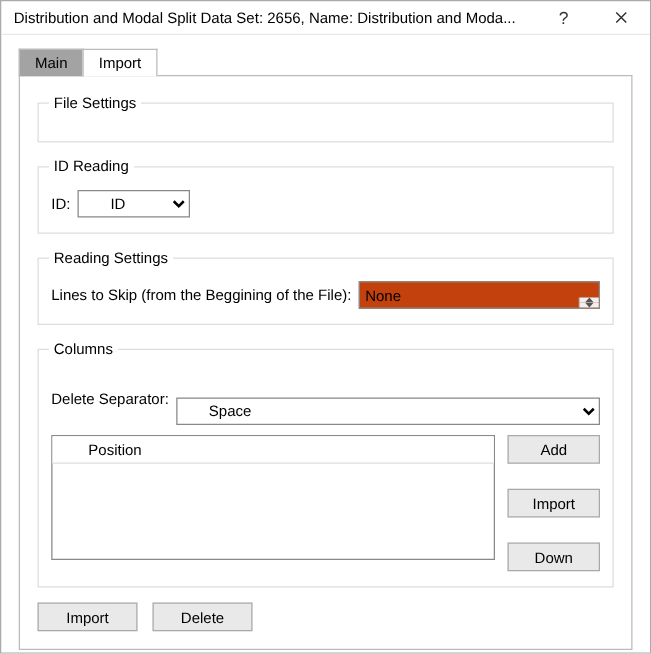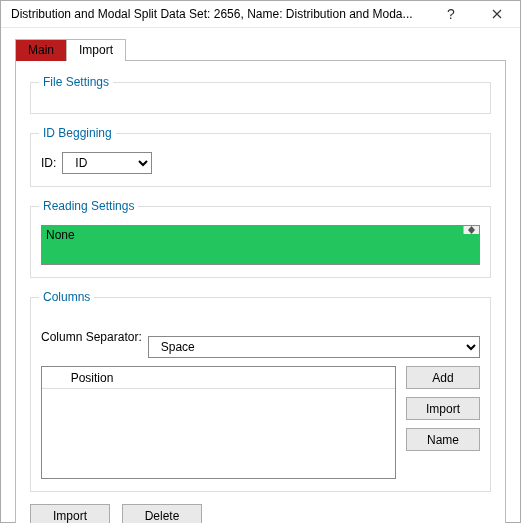--- a/index.html
+++ b/index.html
@@ -33,21 +33,21 @@
   .tabs {
     display: flex;
     align-items: flex-end;
     gap: 0;
     position: relative;
   }
   .tab {
     padding: 3px 12px 4px;
     border: 1px solid #bbb;
     border-bottom: none;
-    background: #b91c1c;
+    background: #a3a3a3;
     position: relative;
     top: 1px;
     margin-right: -1px;
     font-size: 12px;
   }
   .tab.active {
     background: #fff;
     z-index: 2;
     top: 1px;
   }
@@ -58,21 +58,21 @@
   }
   fieldset.group {
     border: 1px solid #ddd;
     margin: 0 0 12px 0;
     padding: 12px 10px 12px 10px;
     position: relative;
   }
   fieldset.group > legend {
     padding: 0 4px;
     font-size: 12px;
-    color: #0369a1;
+    color: #000000;
     margin-left: -2px;
   }
   .row { display: flex; align-items: center; gap: 6px; }
   label.lbl { white-space: nowrap; }
   input[type="text"].tf {
     height: 22px;
     border: 1px solid #888;
     padding: 2px 4px;
     font: inherit;
     width: 100%;
@@ -82,56 +82,56 @@
     width: 26px; height: 23px;
     border: 1px solid #aaa;
     background: #e9e9e9;
     display: flex; align-items: center; justify-content: center;
     padding: 0;
   }
   select.sel, .sel-like {
     height: 22px;
     border: 1px solid #888;
     font: inherit;
-    padding: 1px 2px 1px 8px;
+    padding: 1px 2px 1px 21px;
     background: #fff;
   }
   .id-sel { width: 90px; }
   .spinner {
-    display: flex; align-items: flex-start; flex: 1;
-    border: 1px solid #888; height: 40px; background: #22c55e;
+    display: flex; align-items: flex-end; flex: 1;
+    border: 1px solid #888; height: 22px; background: #c2410c;
   }
   .spinner .spin-text { flex: 1; padding: 2px 4px; display: flex; align-items: center; }
   .spinner .spin-btns { width: 16px; display: flex; flex-direction: column; border-left: 1px solid #bbb; }
   .spinner .sb { flex: 1; display: flex; align-items: center; justify-content: center; background: #f0f0f0; }
   .spinner .sb svg { width: 7px; height: 4px; display: block; }
   .colsep-sel { flex: 1; margin-top: 20px; }
   .table-area { display: flex; gap: 10px; margin-top: 8px; }
   .table-box {
     flex: 1;
     border: 1px solid #888;
-    height: 113px;
+    height: 100px;
     display: flex; flex-direction: column;
     background: #fff;
   }
   .table-head {
     display: flex; height: 22px;
     border-bottom: 1px solid #ddd;
     background: #fff;
   }
   .th {
     display: flex; align-items: center; justify-content: center;
     border-right: 1px solid #ddd;
     font-size: 12px;
   }
   .th:last-child { border-right: none; }
   .th-pos { width: 100px; }
   .th-type { flex: 1; }
   .table-body { flex: 1; }
-  .side-btns { width: 74px; display: flex; flex-direction: column; gap: 8px; }
+  .side-btns { width: 74px; display: flex; flex-direction: column; gap: 20px; }
   .winbtn {
     height: 23px;
     border: 1px solid #aaa;
     background: #e9e9e9;
     font: inherit;
     padding: 0 8px;
     display: flex; align-items: center; justify-content: center;
     min-width: 68px;
   }
   .bottom-row { display: flex; gap: 12px; margin-top: 6px; }
@@ -159,32 +159,33 @@
       <div class="tab active">Import</div>
     </div>
 
     <div class="tabpane">
 
       <fieldset class="group">
         <legend>File Settings</legend>
       </fieldset>
 
       <fieldset class="group">
-        <legend>ID Beggining</legend>
+        <legend>ID Reading</legend>
         <div class="row">
           <label class="lbl">ID:</label>
           <select class="sel id-sel">
             <option>ID</option>
           </select>
         </div>
       </fieldset>
 
       <fieldset class="group">
         <legend>Reading Settings</legend>
         <div class="row">
+          <label class="lbl">Lines to Skip (from the Beggining of the File):</label>
           <div class="spinner">
             <div class="spin-text">None</div>
             <div class="spin-btns">
               <div class="sb">
                 <svg viewBox="0 0 7 4">
                     <path d="M0 4 L3.5 0 L7 4 Z" fill="#555"></path>
                   </svg>
               </div>
               <div class="sb">
                 <svg viewBox="0 0 7 4">
@@ -192,36 +193,36 @@
                   </svg>
               </div>
             </div>
           </div>
         </div>
       </fieldset>
 
       <fieldset class="group">
         <legend>Columns</legend>
         <div class="row">
-          <label class="lbl">Column Separator:</label>
+          <label class="lbl">Delete Separator:</label>
           <select class="sel colsep-sel">
             <option>Space</option>
           </select>
         </div>
         <div class="table-area">
           <div class="table-box">
             <div class="table-head">
               <div class="th th-pos">Position</div>
             </div>
             <div class="table-body"></div>
           </div>
           <div class="side-btns">
             <button class="winbtn">Add</button>
             <button class="winbtn">Import</button>
-            <button class="winbtn">Name</button>
+            <button class="winbtn">Down</button>
           </div>
         </div>
       </fieldset>
 
       <div class="bottom-row">
         <button class="winbtn wide">Import</button>
         <button class="winbtn wide">Delete</button>
       </div>
 
     </div>

